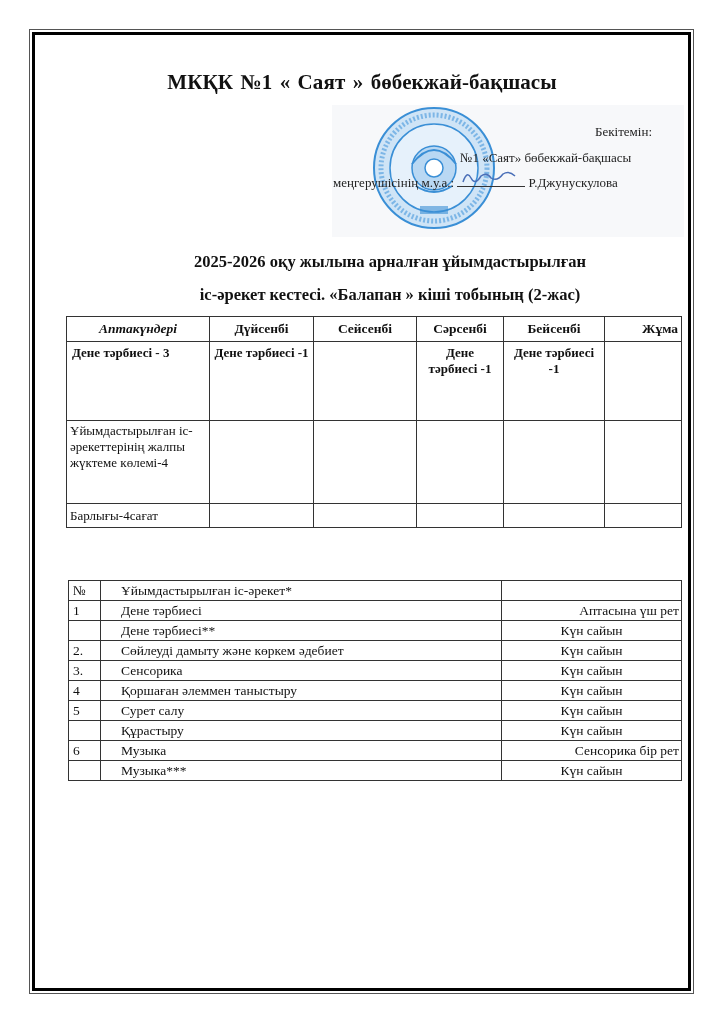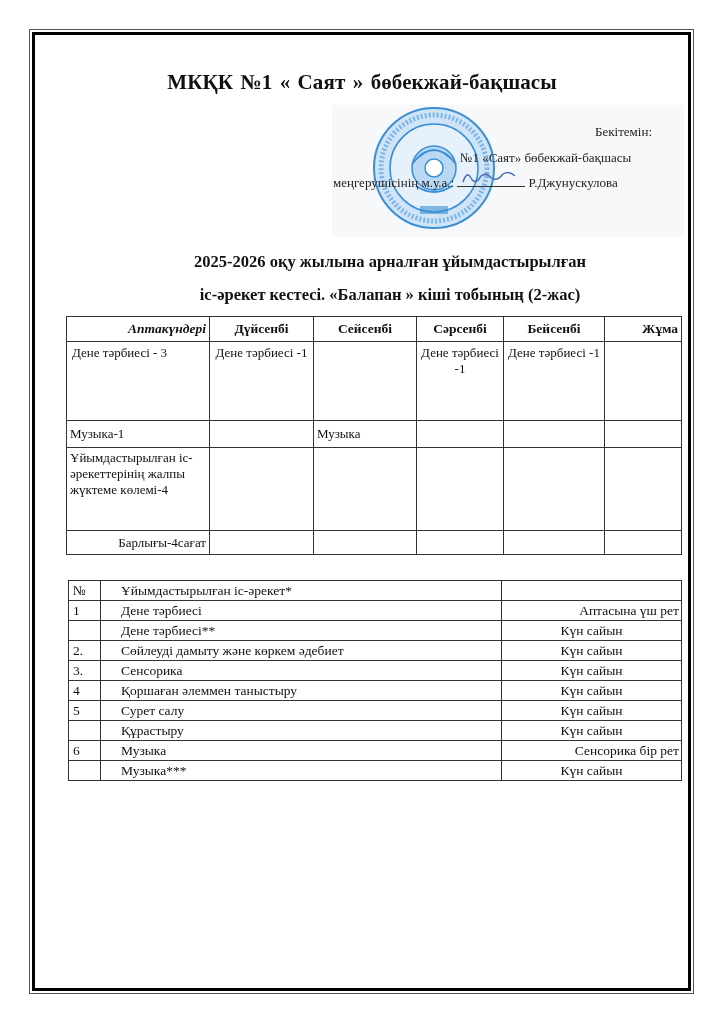--- a/index.html
+++ b/index.html
@@ -21,28 +21,28 @@
     .approve .sig-line { display: inline-block; width: 68px; border-bottom: 1px solid #333; height: 12px; vertical-align: baseline; position: relative; }
     .subtitle { position: absolute; left: 0; width: 724px; text-align: center; font-weight: bold; font-size: 16.5px; }
     .subtitle.s1 { top: 252px; left: 28px; }
     .subtitle.s2 { top: 285px; left: 28px; }
 
     table { border-collapse: collapse; position: absolute; font-family: "Liberation Serif", serif; }
     td, th { border: 1px solid #333; padding: 0 3px; font-size: 13px; font-weight: normal; vertical-align: top; }
 
     #t1 { left: 66px; top: 316px; width: 616px; }
     #t1 th { height: 24px; font-weight: bold; font-size: 13.5px; vertical-align: middle; text-align: center; }
-    #t1 th.first { text-align: right; font-style: italic; }
+    #t1 th.first { text-align: center; font-style: italic; }
     #t1 th.last { text-align: right; margin-top: 47px; }
     #t1 td.c0 { width: 134px; }
     #t1 td.ctr { text-align: center; }
-    #t1 tr.r1 td { height: 75px; padding-top: 3px; }
+    #t1 tr.r1 td { height: 75px; padding-top: 3px; font-weight: bold; }
     #t1 tr.r2 td { height: 26px; vertical-align: middle; }
     #t1 tr.r3 td { height: 80px; line-height: 16px; padding-top: 2px; }
-    #t1 tr.r4 td { height: 23px; vertical-align: middle; text-align: right; }
+    #t1 tr.r4 td { height: 23px; vertical-align: middle; }
 
     #t2 { left: 68px; top: 580px; width: 614px; }
     #t2 td { height: 19px; vertical-align: middle; font-size: 13.5px; line-height: 17px; }
     #t2 td.num { width: 24px; text-align: left; padding-left: 4px; }
     #t2 td.name { width: 377px; padding-left: 20px; }
     #t2 td.freq { text-align: center; }
     #t2 td.freq.right { text-align: right; padding-right: 2px; }
   </style>
 </head>
 <body>
@@ -87,28 +87,20 @@
     <th>Сәрсенбі</th>
     <th>Бейсенбі</th>
     <th class="last">Жұма</th>
   </tr>
   <tr class="r1">
     <td class="c0" style="padding-left:5px;">Дене тәрбиесі - 3</td>
     <td class="ctr" style="width:97px;">Дене тәрбиесі -1</td>
     <td style="width:96px;"></td>
     <td class="ctr" style="width:80px;">Дене тәрбиесі -1</td>
     <td class="ctr" style="width:94px;">Дене тәрбиесі -1</td>
-    <td></td>
-  </tr>
-  <tr class="r2">
-    <td class="c0">Музыка-1</td>
-    <td></td>
-    <td>Музыка</td>
-    <td></td>
-    <td></td>
     <td></td>
   </tr>
   <tr class="r3">
     <td class="c0">Ұйымдастырылған іс-әрекеттерінің жалпы жүктеме көлемі-4</td>
     <td></td>
     <td></td>
     <td></td>
     <td></td>
     <td></td>
   </tr>

